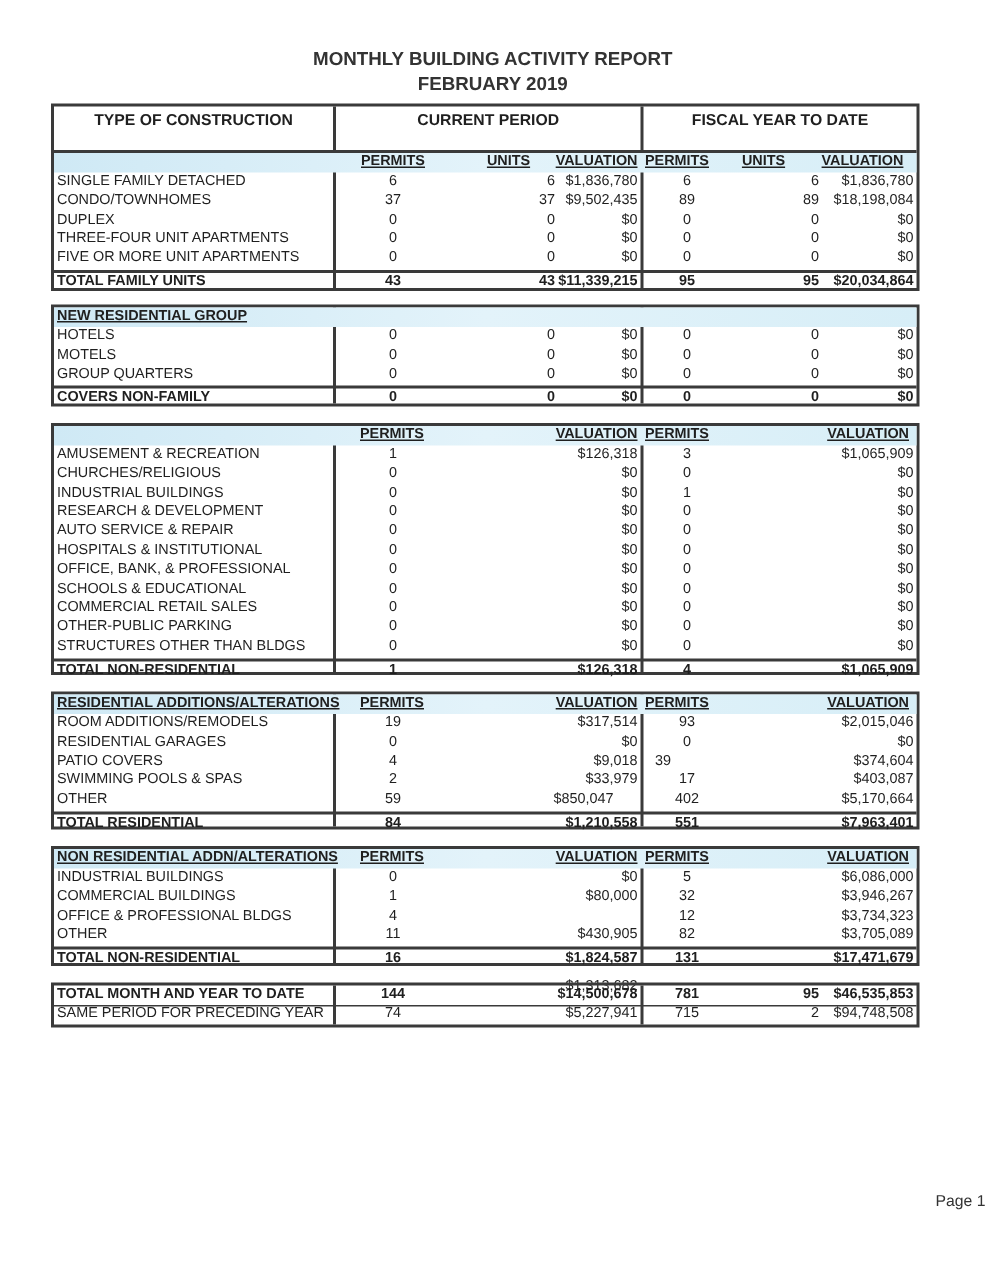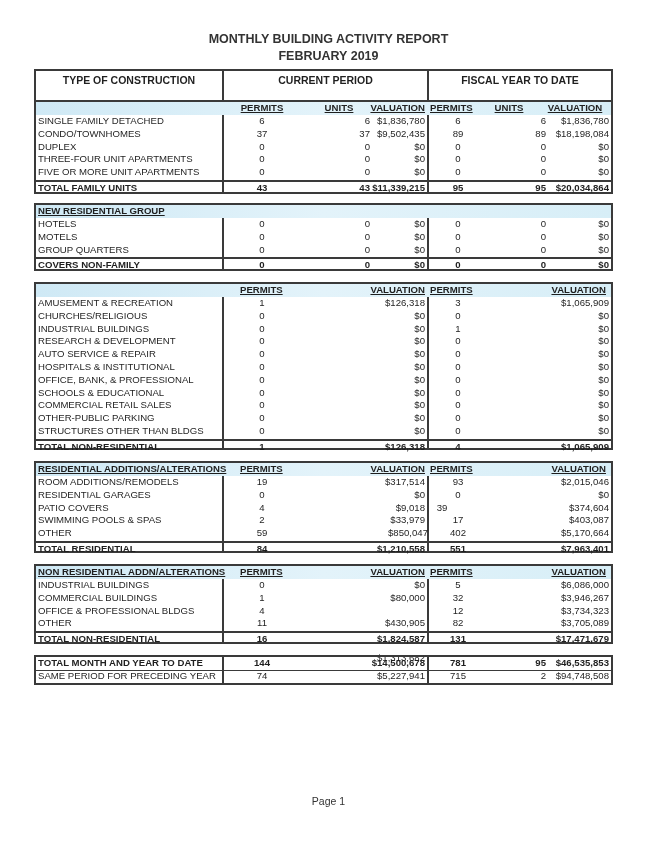--- a/index.html
+++ b/index.html
@@ -12,21 +12,21 @@
   .row { position:absolute; left:0; width:575px; height:12.8px; font-size:9.6px; line-height:12.8px; white-space:nowrap; }
   .row.band { background:linear-gradient(to right, #cfe9f5 0%, #e3f3fa 50%, #d7eef7 100%); }
   .row.total { font-weight:bold; border-top:2px solid #3a3a3a; }
   .c { position:absolute; top:0; }
   .lbl { left:2px; }
   .lbl.u { text-decoration:underline; font-weight:bold; }
   .hd { font-weight:bold; text-decoration:underline; }
   .r { text-align:right; }
   .ctr { text-align:center; }
   .big-hdr { position:absolute; top:3px; font-weight:bold; font-size:10.5px; text-align:center; }
-  .footer { position:absolute; top:795px; left:0; width:657px; text-align:center; font-size:10.5px; color:#333; }
+  .footer { position:absolute; top:795px; left:0; width:657px; text-align:right; font-size:10.5px; color:#333; }
 </style>
 </head>
 <body>
 
 <div class="title t1">MONTHLY BUILDING ACTIVITY REPORT</div>
 <div class="title t2">FEBRUARY 2019</div>
 
 <div class="box" style="top:69px; height:125px;">
   <div class="vline" style="left:186px;"></div>
   <div class="vline" style="left:391px;"></div>
@@ -278,21 +278,21 @@
       <div class="row" style="top: 51.4px;">
         <span class="c lbl" style="">SWIMMING POOLS &amp; SPAS</span>
         <span class="c ctr" style="left:188px;width:76px;">2</span>
         <span class="c r" style="left:320px;width:69px;">$33,979</span>
         <span class="c ctr" style="left:394px;width:56px;">17</span>
         <span class="c r" style="left:500px;width:73px;">$403,087</span>
       </div>
       <div class="row" style="top: 64.2px;">
         <span class="c lbl" style="">OTHER</span>
         <span class="c ctr" style="left:188px;width:76px;">59</span>
-        <span class="c r" style="left:323px;width:69px;">$850,047</span>
+        <span class="c r" style="left:304px;width:69px;">$850,047</span>
         <span class="c ctr" style="left:394px;width:56px;">402</span>
         <span class="c r" style="left:500px;width:73px;">$5,170,664</span>
       </div>
       <div class="row total" style="top: 78px;">
         <span class="c lbl" style="">TOTAL RESIDENTIAL</span>
         <span class="c ctr" style="left:188px;width:76px;">84</span>
         <span class="c r" style="left:320px;width:69px;">$1,210,558</span>
         <span class="c ctr" style="left:394px;width:56px;">551</span>
         <span class="c r" style="left:500px;width:73px;">$7,963,401</span>
       </div>

